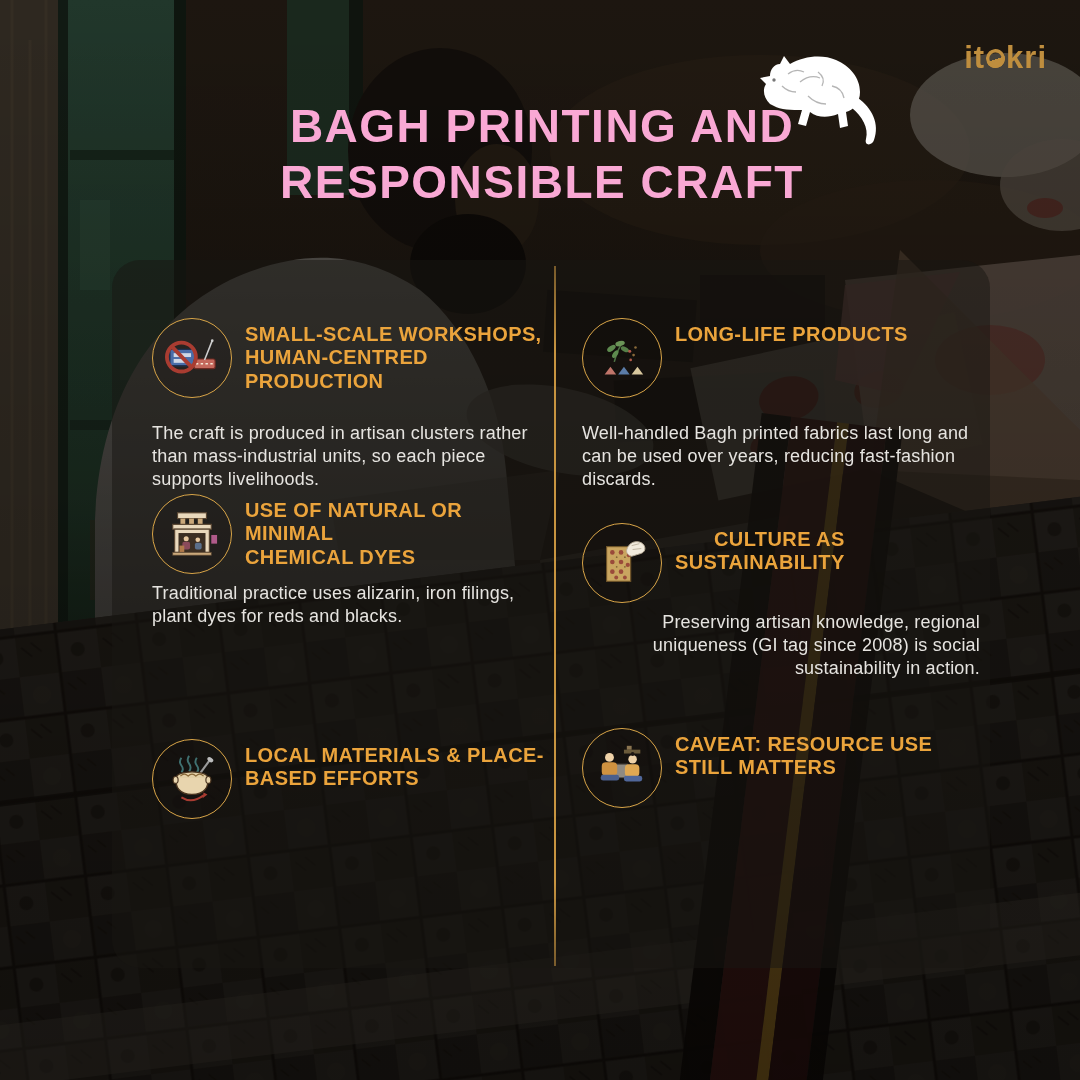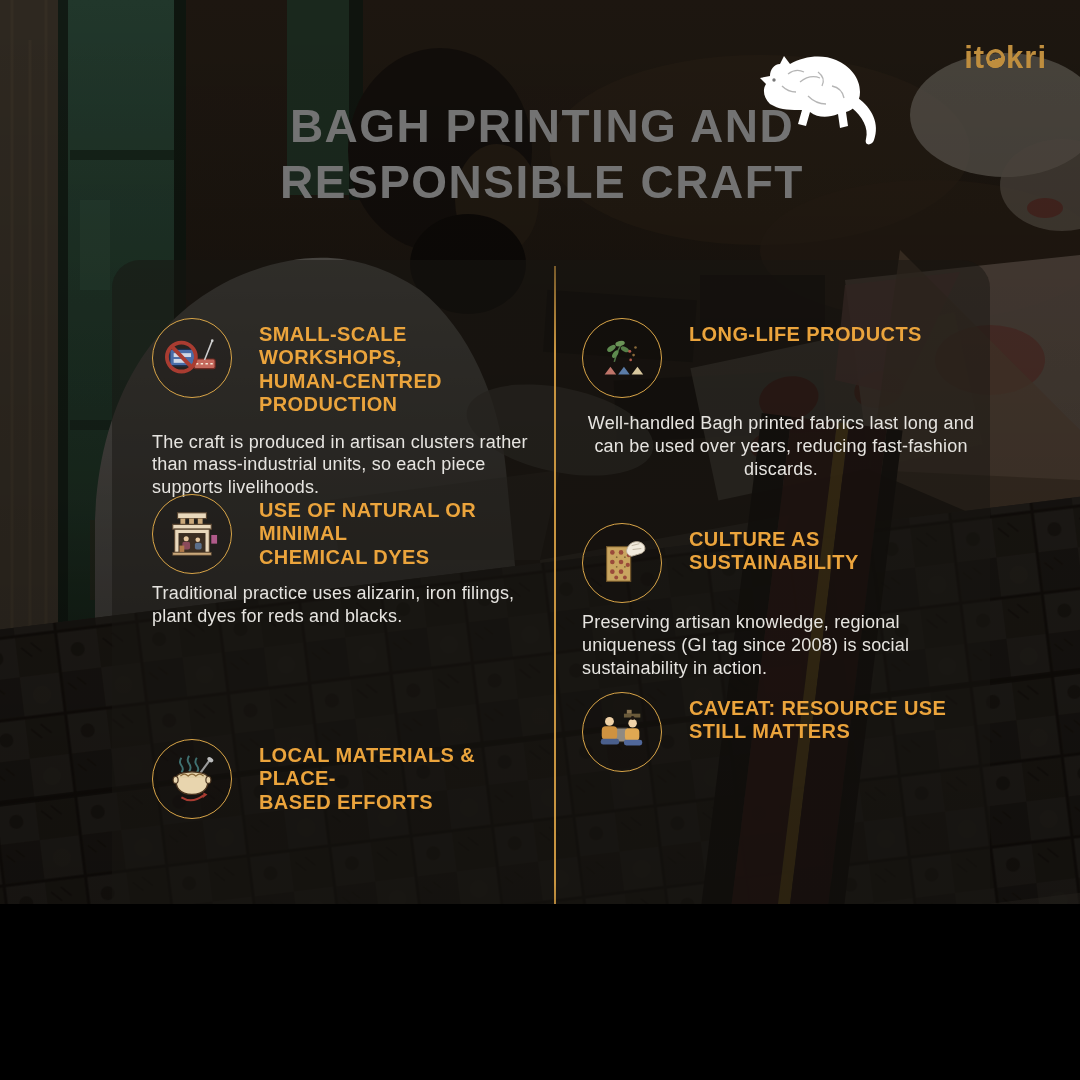--- a/index.html
+++ b/index.html
@@ -1,65 +1,65 @@
 <!DOCTYPE html>
 <html><head>
 <meta charset="utf-8">
 <style>
   html,body{margin:0;padding:0;background:#000;}
   .stage{
-    position:relative;width:1080px;height:904px;overflow:hidden;
+    position:relative;width:1080px;height:1080px;overflow:hidden;
     background:#1d1712;font-family:"Liberation Sans",sans-serif;
     -webkit-font-smoothing:antialiased;
   }
   .bg-photo{position:absolute;inset:0;}
   .logo{
     position:absolute;top:42px;right:33px;display:flex;align-items:center;
     color:#bf8e3e;font-size:31px;font-weight:bold;letter-spacing:1px;line-height:1;
   }
   .logo-o{
     display:inline-block;width:19px;height:19px;border-radius:50%;
     box-shadow:inset 0 0 0 3.4px #bf8e3e;
     background:linear-gradient(0deg,#bf8e3e 46%,transparent 46%);
     margin:0 1px;transform:translateY(1px) rotate(-18deg);
   }
   .main-title{
     position:absolute;left:4px;right:0;top:98px;text-align:center;
-    color:#737373;font-size:46px;font-weight:bold;letter-spacing:1.5px;
+    color:#f9a8d4;font-size:46px;font-weight:bold;letter-spacing:1.5px;
     line-height:1.22;white-space:pre-line;z-index:3;
   }
   .tiger{position:absolute;left:748px;top:52px;width:140px;height:106px;z-index:4;}
   .panel{
     position:absolute;left:112px;top:260px;width:878px;height:708px;
     border-radius:28px;background:rgba(24,21,18,0.50);z-index:2;
   }
   .divider{
     position:absolute;left:554px;top:266px;width:2px;height:700px;
     background:linear-gradient(180deg,rgba(199,148,64,.55),#c79440 12%,#c79440 88%,rgba(199,148,64,.55));
     z-index:3;
   }
   .item{position:absolute;width:400px;z-index:3;}
-  .item .head{display:flex;gap:27px;align-items:flex-start;}
+  .item .head{display:flex;gap:13px;align-items:flex-start;}
   .circle{
     width:78px;height:78px;min-width:78px;border:1.6px solid #d9a548;border-radius:50%;
     display:flex;align-items:center;justify-content:center;background:rgba(15,12,9,0.18);
   }
   .ttl{
     padding-top:5px;color:#eba43c;font-size:20px;font-weight:bold;
     line-height:1.17;letter-spacing:0.4px;white-space:pre-line;
   }
   .bod{
-    margin-top:14px;color:#e6e4e0;font-size:18px;line-height:1.27;
+    margin-top:24px;color:#e6e4e0;font-size:18px;line-height:1.27;
     letter-spacing:0.2px;width:398px;
   }
   .r2 .bod{margin-top:8px;}
   .r3 .bod{margin-top:24px;}
-  #itemL1{left:152px;top:318px;} #itemR1{left:582px;top:318px;text-align:center;}
-  #itemL2{left:152px;top:494px;} #itemR2{left:582px;top:523px;}
-  #itemL3{left:152px;top:728px;margin-top:11px;} #itemR3{left:582px;top:692px;}
+  #itemL1{left:152px;top:318px;} #itemR1{left:582px;top:318px;}
+  #itemL2{left:152px;top:494px;} #itemR2{left:582px;top:523px;text-align:right;}
+  #itemL3{left:152px;top:728px;margin-top:11px;} #itemR3{left:582px;top:728px;}
 </style>
 </head>
 <body>
 
 <div class="stage">
 
   <svg class="bg-photo" width="1080" height="1080" viewBox="0 0 1080 1080" aria-hidden="true">
     <defs>
       <linearGradient id="baseG" x1="0" y1="0" x2="0" y2="1">
         <stop offset="0" stop-color="#2a2118"></stop>

